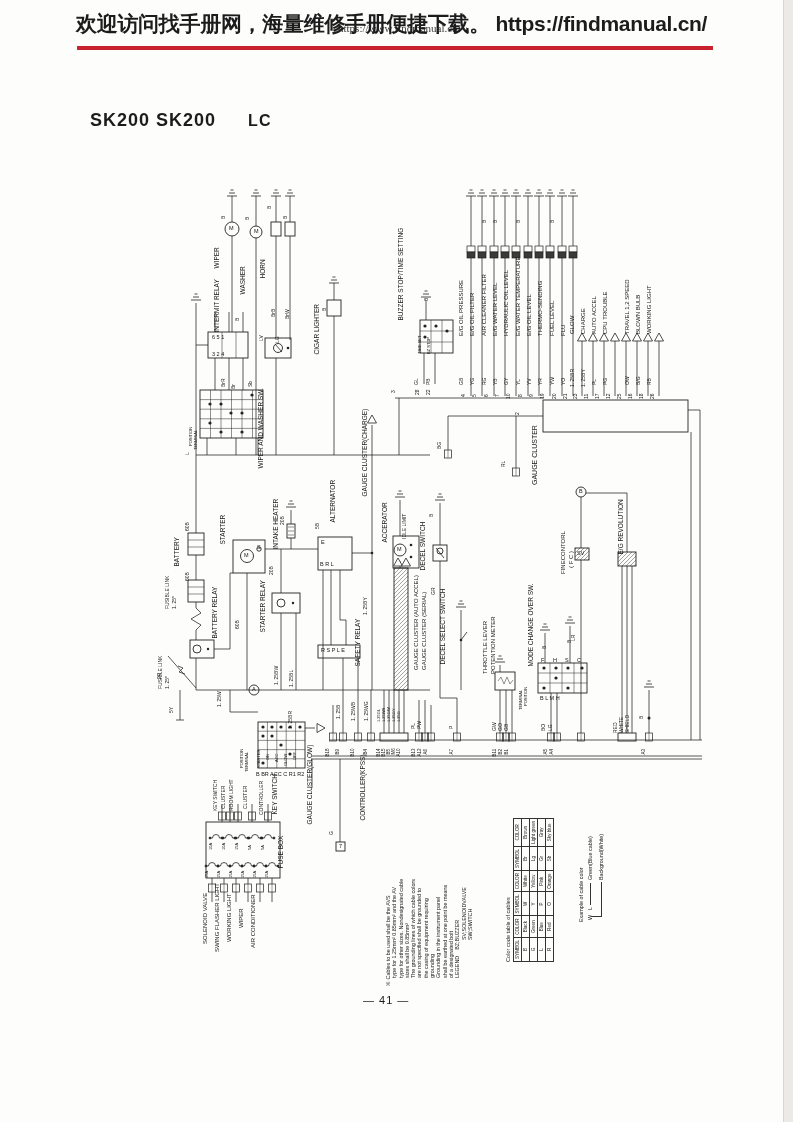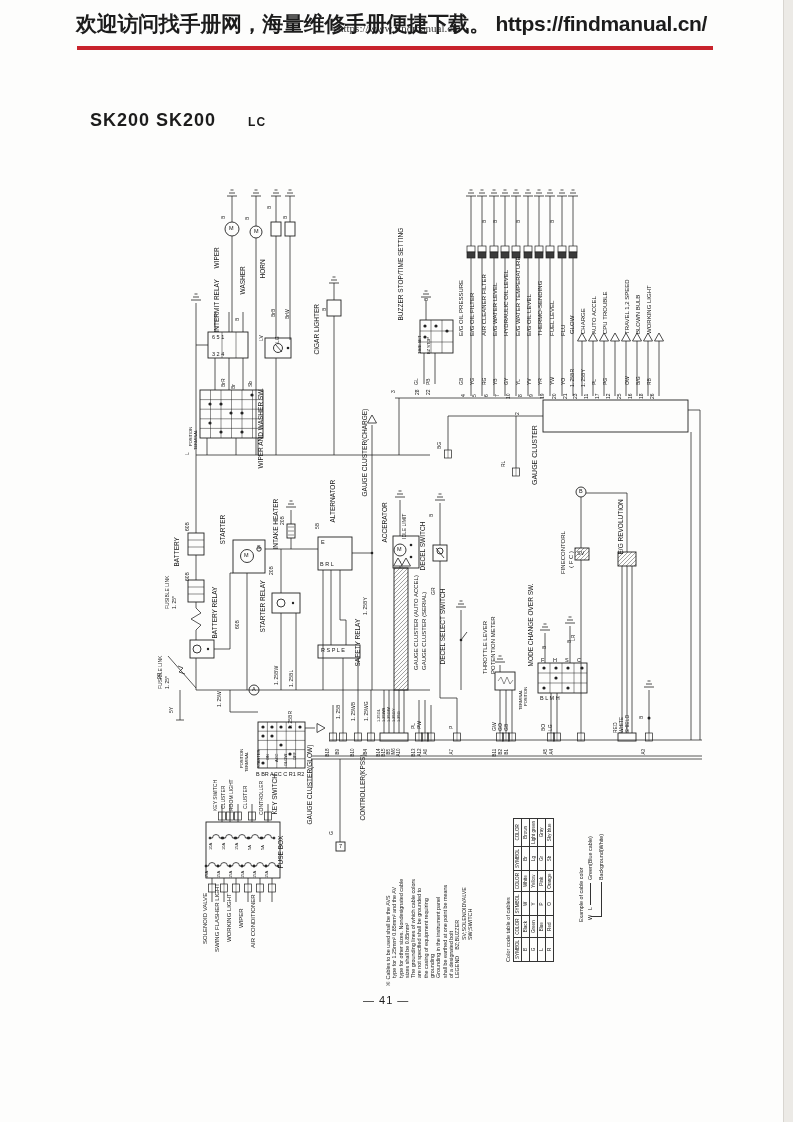--- a/index.html
+++ b/index.html
@@ -6,21 +6,21 @@
   .page{position:relative;width:793px;height:1122px;background:#fdfdfc;overflow:hidden;
         font-family:"Liberation Sans",sans-serif;color:#1c1c1c;}
   .scan-edge{position:absolute;right:0;top:0;width:9px;height:1122px;background:#eceae6;border-left:1px solid #d8d5d0;}
   
   .hdr{position:absolute;left:76px;top:8px;width:660px;height:40px;}
   .hdr-main{position:absolute;left:0;top:2px;font-size:21px;font-weight:bold;white-space:nowrap;letter-spacing:-.3px;z-index:2;}
   .hdr-wm{position:absolute;left:262px;top:14px;font-size:11px;color:#3a3a3a;z-index:1;font-family:"Liberation Serif",serif;}
   .hdr-line{position:absolute;left:77px;top:46px;width:636px;height:4px;background:#c8232c;}
   
   .title{position:absolute;left:90px;top:110px;font-size:18px;font-weight:bold;letter-spacing:1px;white-space:nowrap;}
-  .title .sfx{font-size:12px;padding-left:32px;}
+  .title .sfx{font-size:16px;padding-left:32px;}
   .pageno{position:absolute;left:363px;top:994px;font-size:11px;letter-spacing:1px;}
   
   .vl{position:absolute;transform-origin:0 100%;transform:rotate(-90deg);white-space:nowrap;
       font-size:6.5px;line-height:1;color:#161616;}.f7{font-size:7px}.f6{font-size:6px}.f5{font-size:5px}.f45{font-size:4.5px}.f4{font-size:4px}
   .hl{position:absolute;font-size:5.5px;line-height:1;white-space:nowrap;color:#161616;}
   svg.net{position:absolute;left:0;top:0;}
   
   .rot{position:absolute;transform-origin:0 0;transform:rotate(-90deg);}
   .notes{width:186px;font-size:5.4px;line-height:6.3px;color:#222;}
   .notes .mk{margin-right:2px;}

